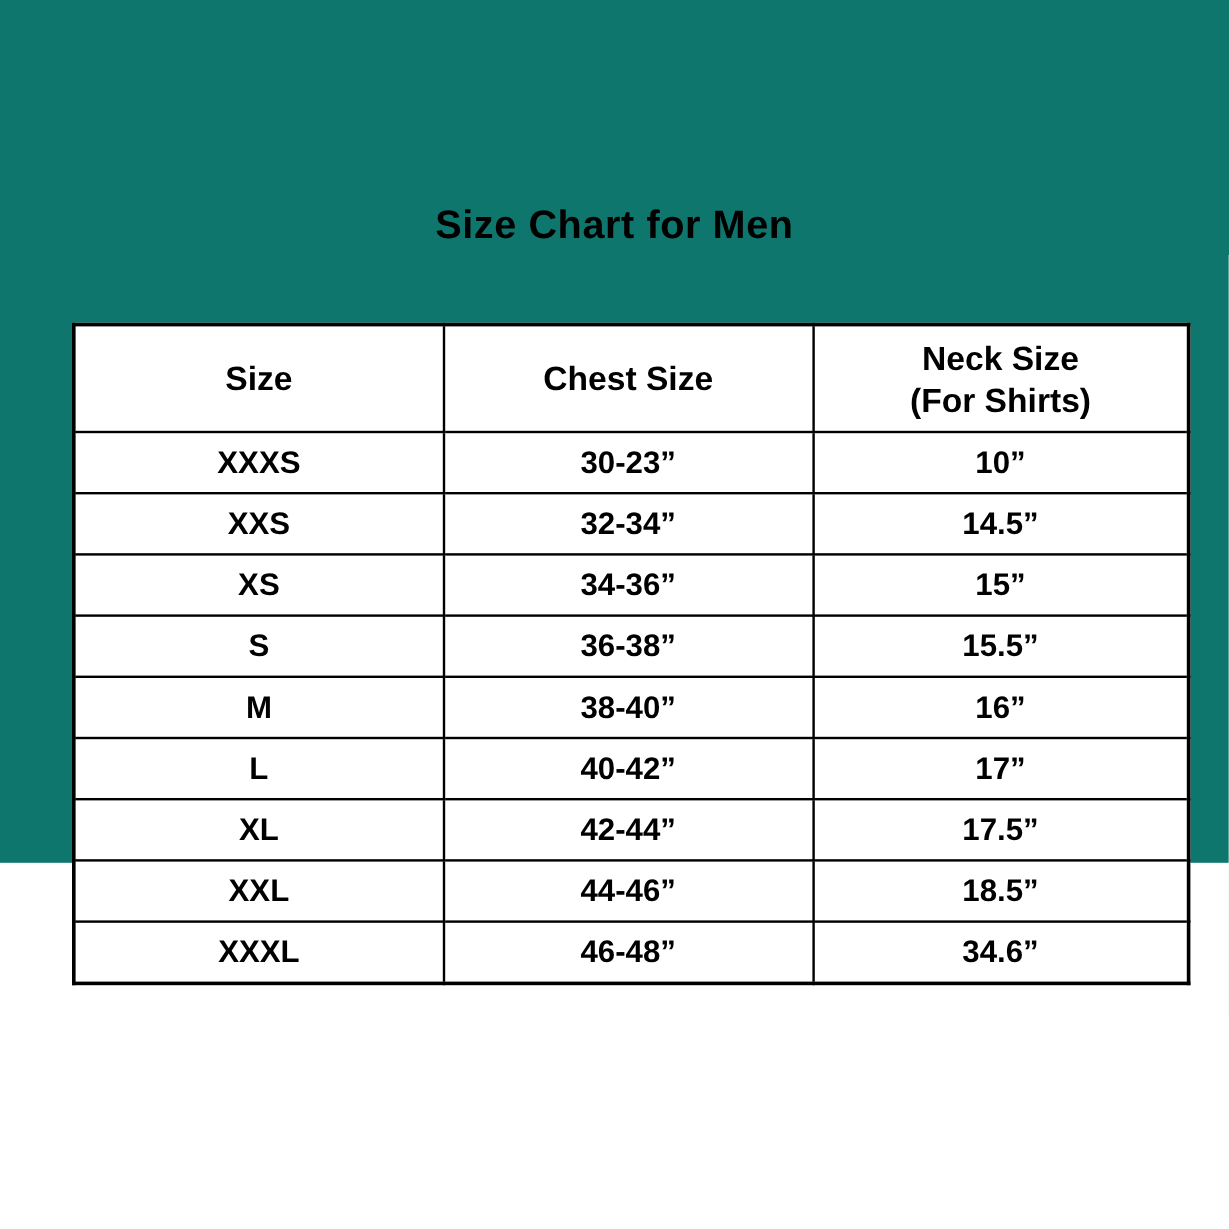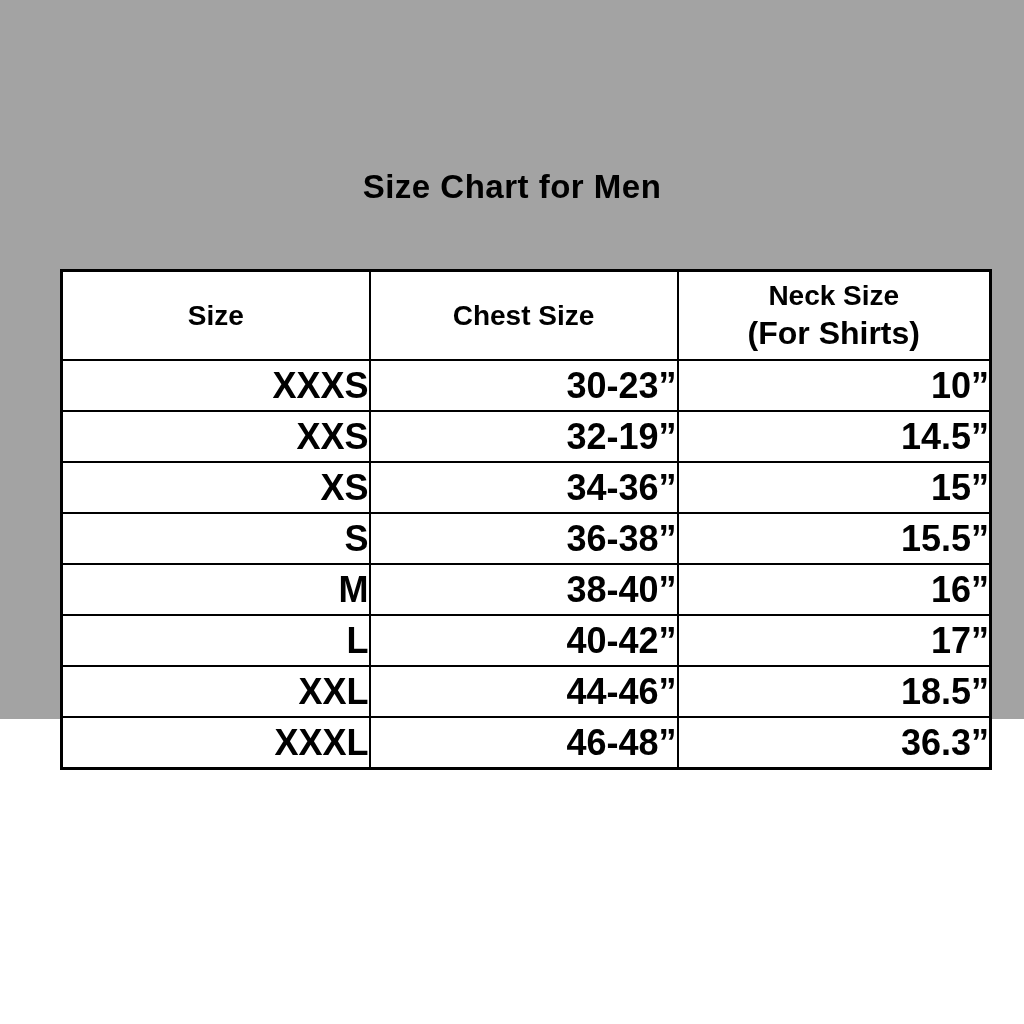--- a/index.html
+++ b/index.html
@@ -11,21 +11,21 @@
     width: 1024px;
     height: 1024px;
     font-family: "Liberation Sans", sans-serif;
     color: #000000;
     -webkit-font-smoothing: antialiased;
   }
   .page {
     width: 1024px;
     height: 719px;
     position: relative;
-    background: #a3a3a3;
+    background: #0f766e;
   }
   .chart-title {
     position: absolute;
     top: 168px;
     left: 0;
     width: 100%;
     text-align: center;
     font-size: 33px;
     font-weight: bold;
     letter-spacing: 0.5px;
@@ -48,29 +48,28 @@
     font-weight: bold;
     padding: 0;
   }
   table.size-table th {
     height: 87px;
     font-size: 28px;
     line-height: 1.25;
   }
   table.size-table td {
     height: 49px;
-    font-size: 36px;
-    text-align: right;
+    font-size: 26px;
   }
   table.size-table {
     border: 3px solid #000000;
   }
   .header-subline {
     display: block;
-    font-size: 32px;
+    font-size: 28px;
   }
   col.c1 { width: 308px; }
   col.c2 { width: 308px; }
   col.c3 { width: 313px; }
 </style>
 </head>
 <body>
 
 <div class="page">
 
@@ -93,21 +92,21 @@
       </tr>
     </thead>
     <tbody>
       <tr>
         <td>XXXS</td>
         <td>30-23”</td>
         <td>10”</td>
       </tr>
       <tr>
         <td>XXS</td>
-        <td>32-19”</td>
+        <td>32-34”</td>
         <td>14.5”</td>
       </tr>
       <tr>
         <td>XS</td>
         <td>34-36”</td>
         <td>15”</td>
       </tr>
       <tr>
         <td>S</td>
         <td>36-38”</td>
@@ -117,25 +116,30 @@
         <td>M</td>
         <td>38-40”</td>
         <td>16”</td>
       </tr>
       <tr>
         <td>L</td>
         <td>40-42”</td>
         <td>17”</td>
       </tr>
       <tr>
+        <td>XL</td>
+        <td>42-44”</td>
+        <td>17.5”</td>
+      </tr>
+      <tr>
         <td>XXL</td>
         <td>44-46”</td>
         <td>18.5”</td>
       </tr>
       <tr>
         <td>XXXL</td>
         <td>46-48”</td>
-        <td>36.3”</td>
+        <td>34.6”</td>
       </tr>
     </tbody>
   </table>
 
 </div>
 
 </body></html>

